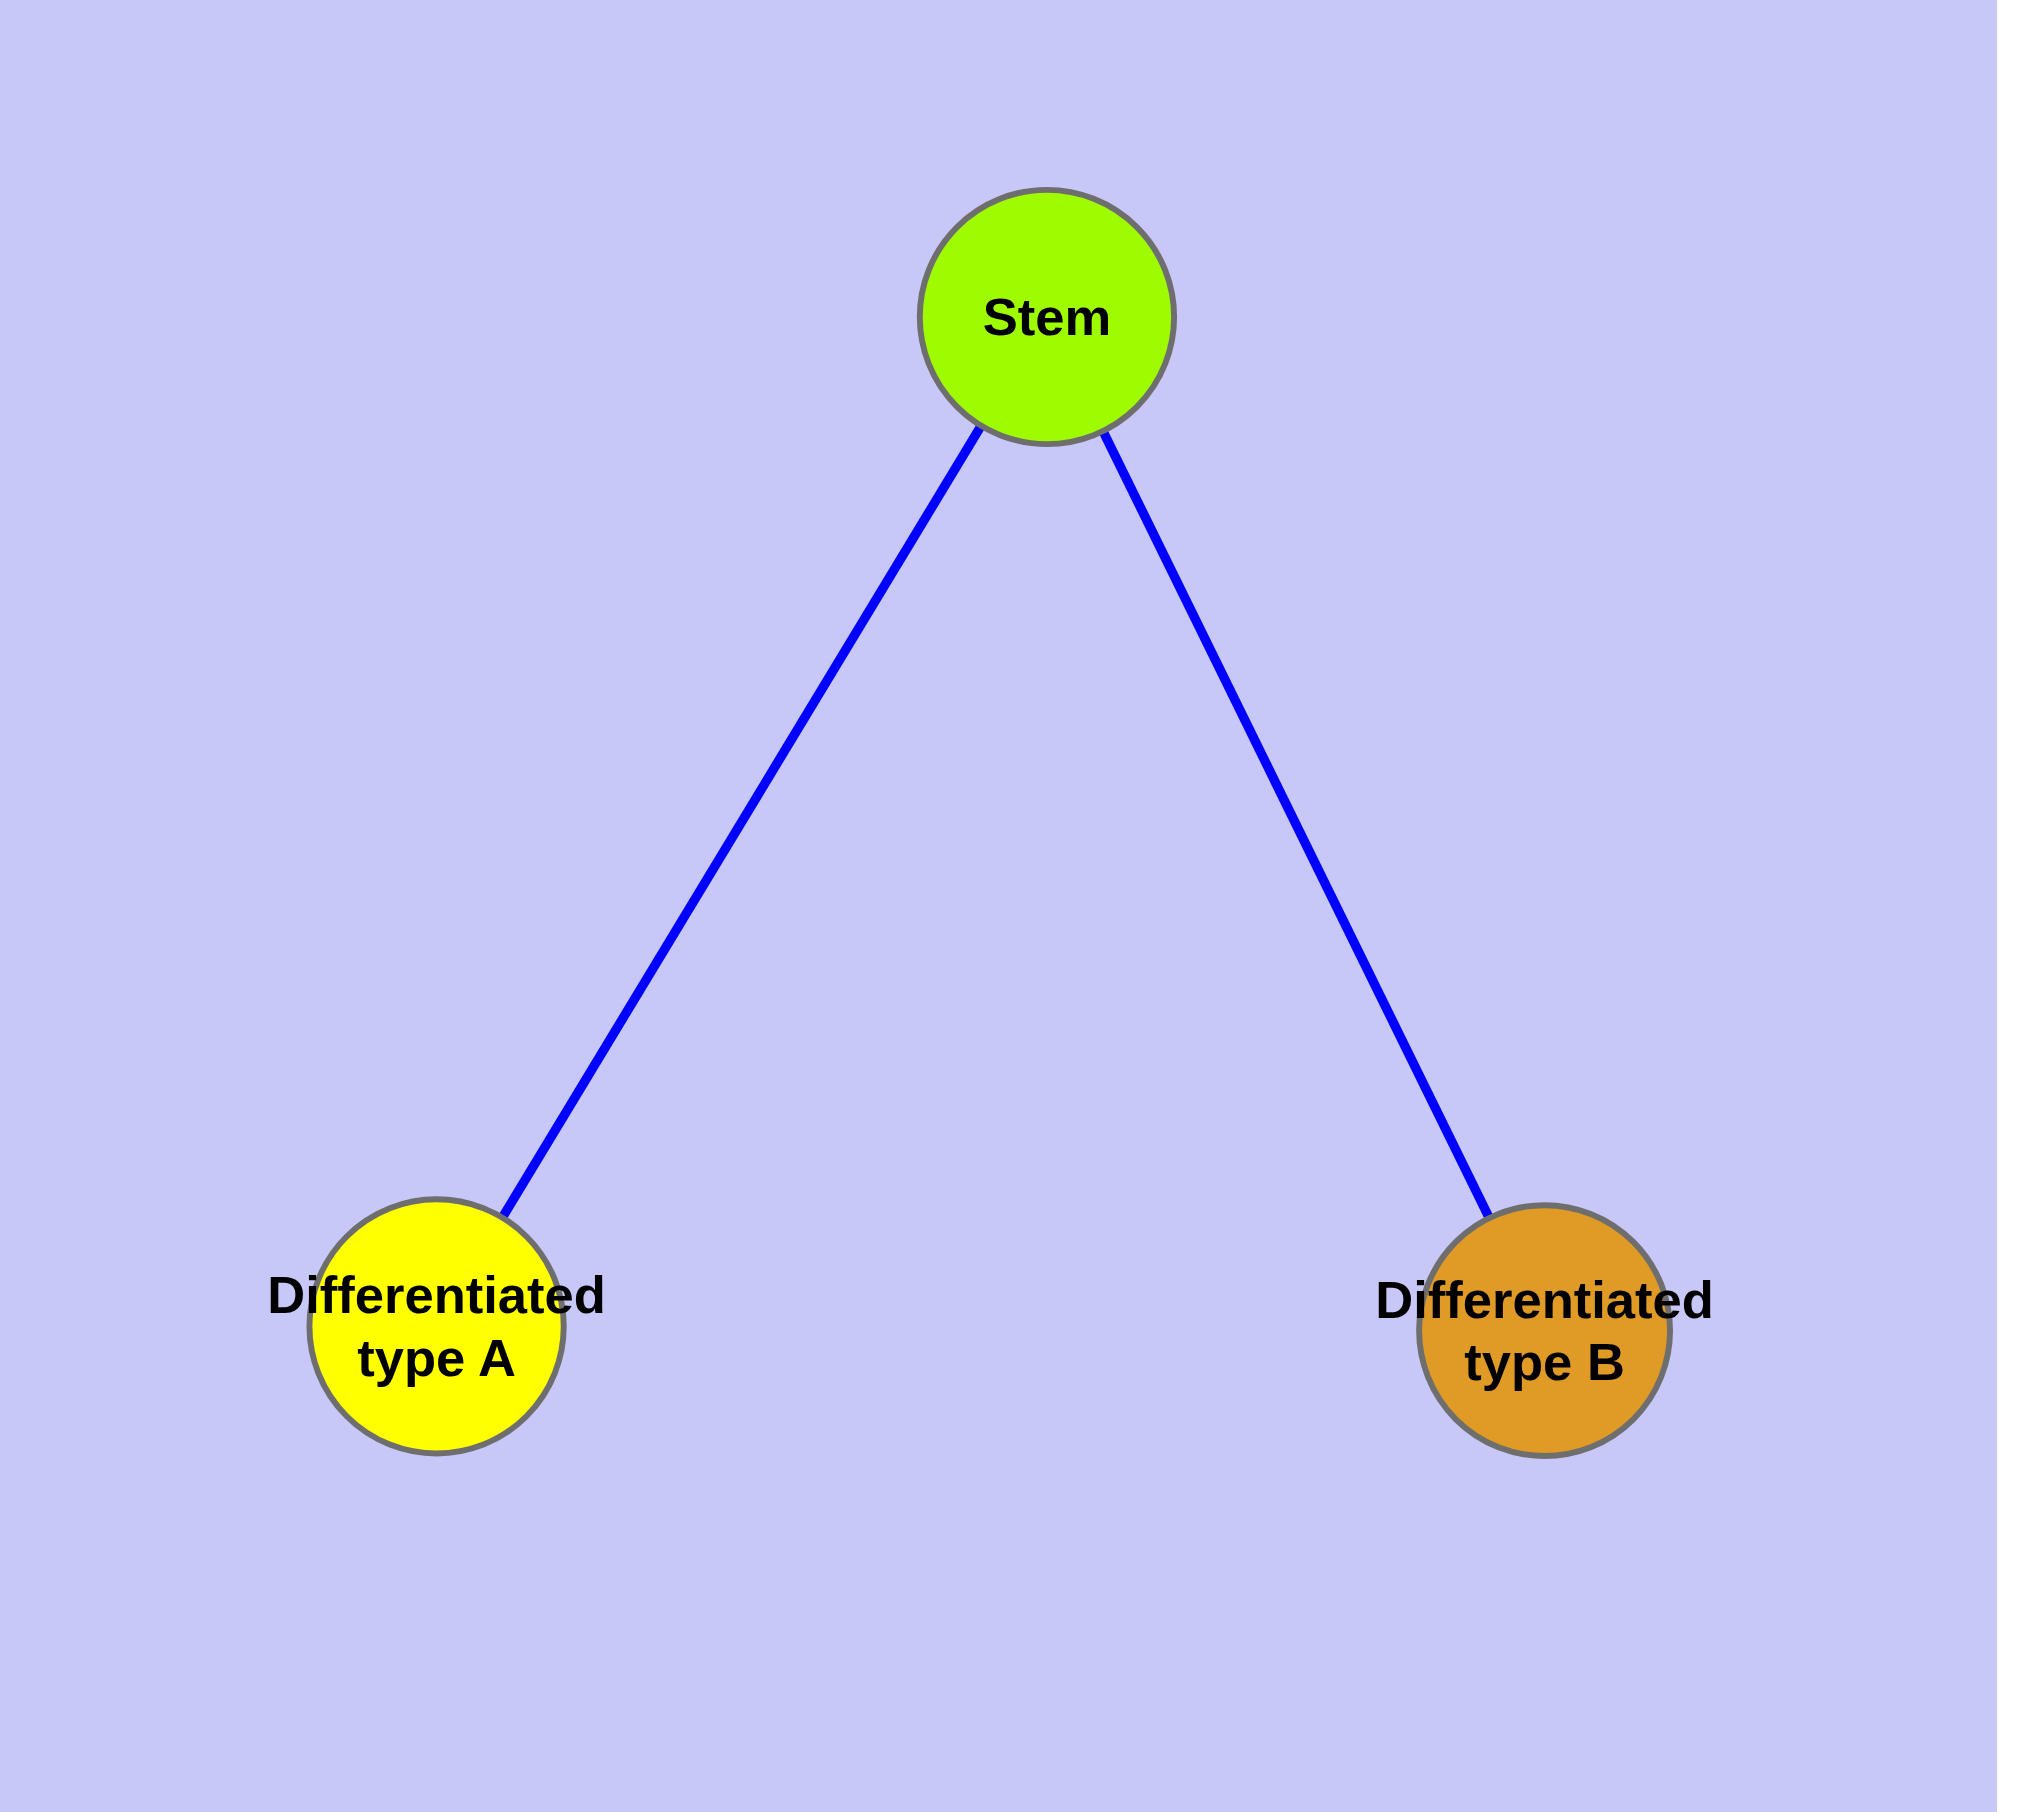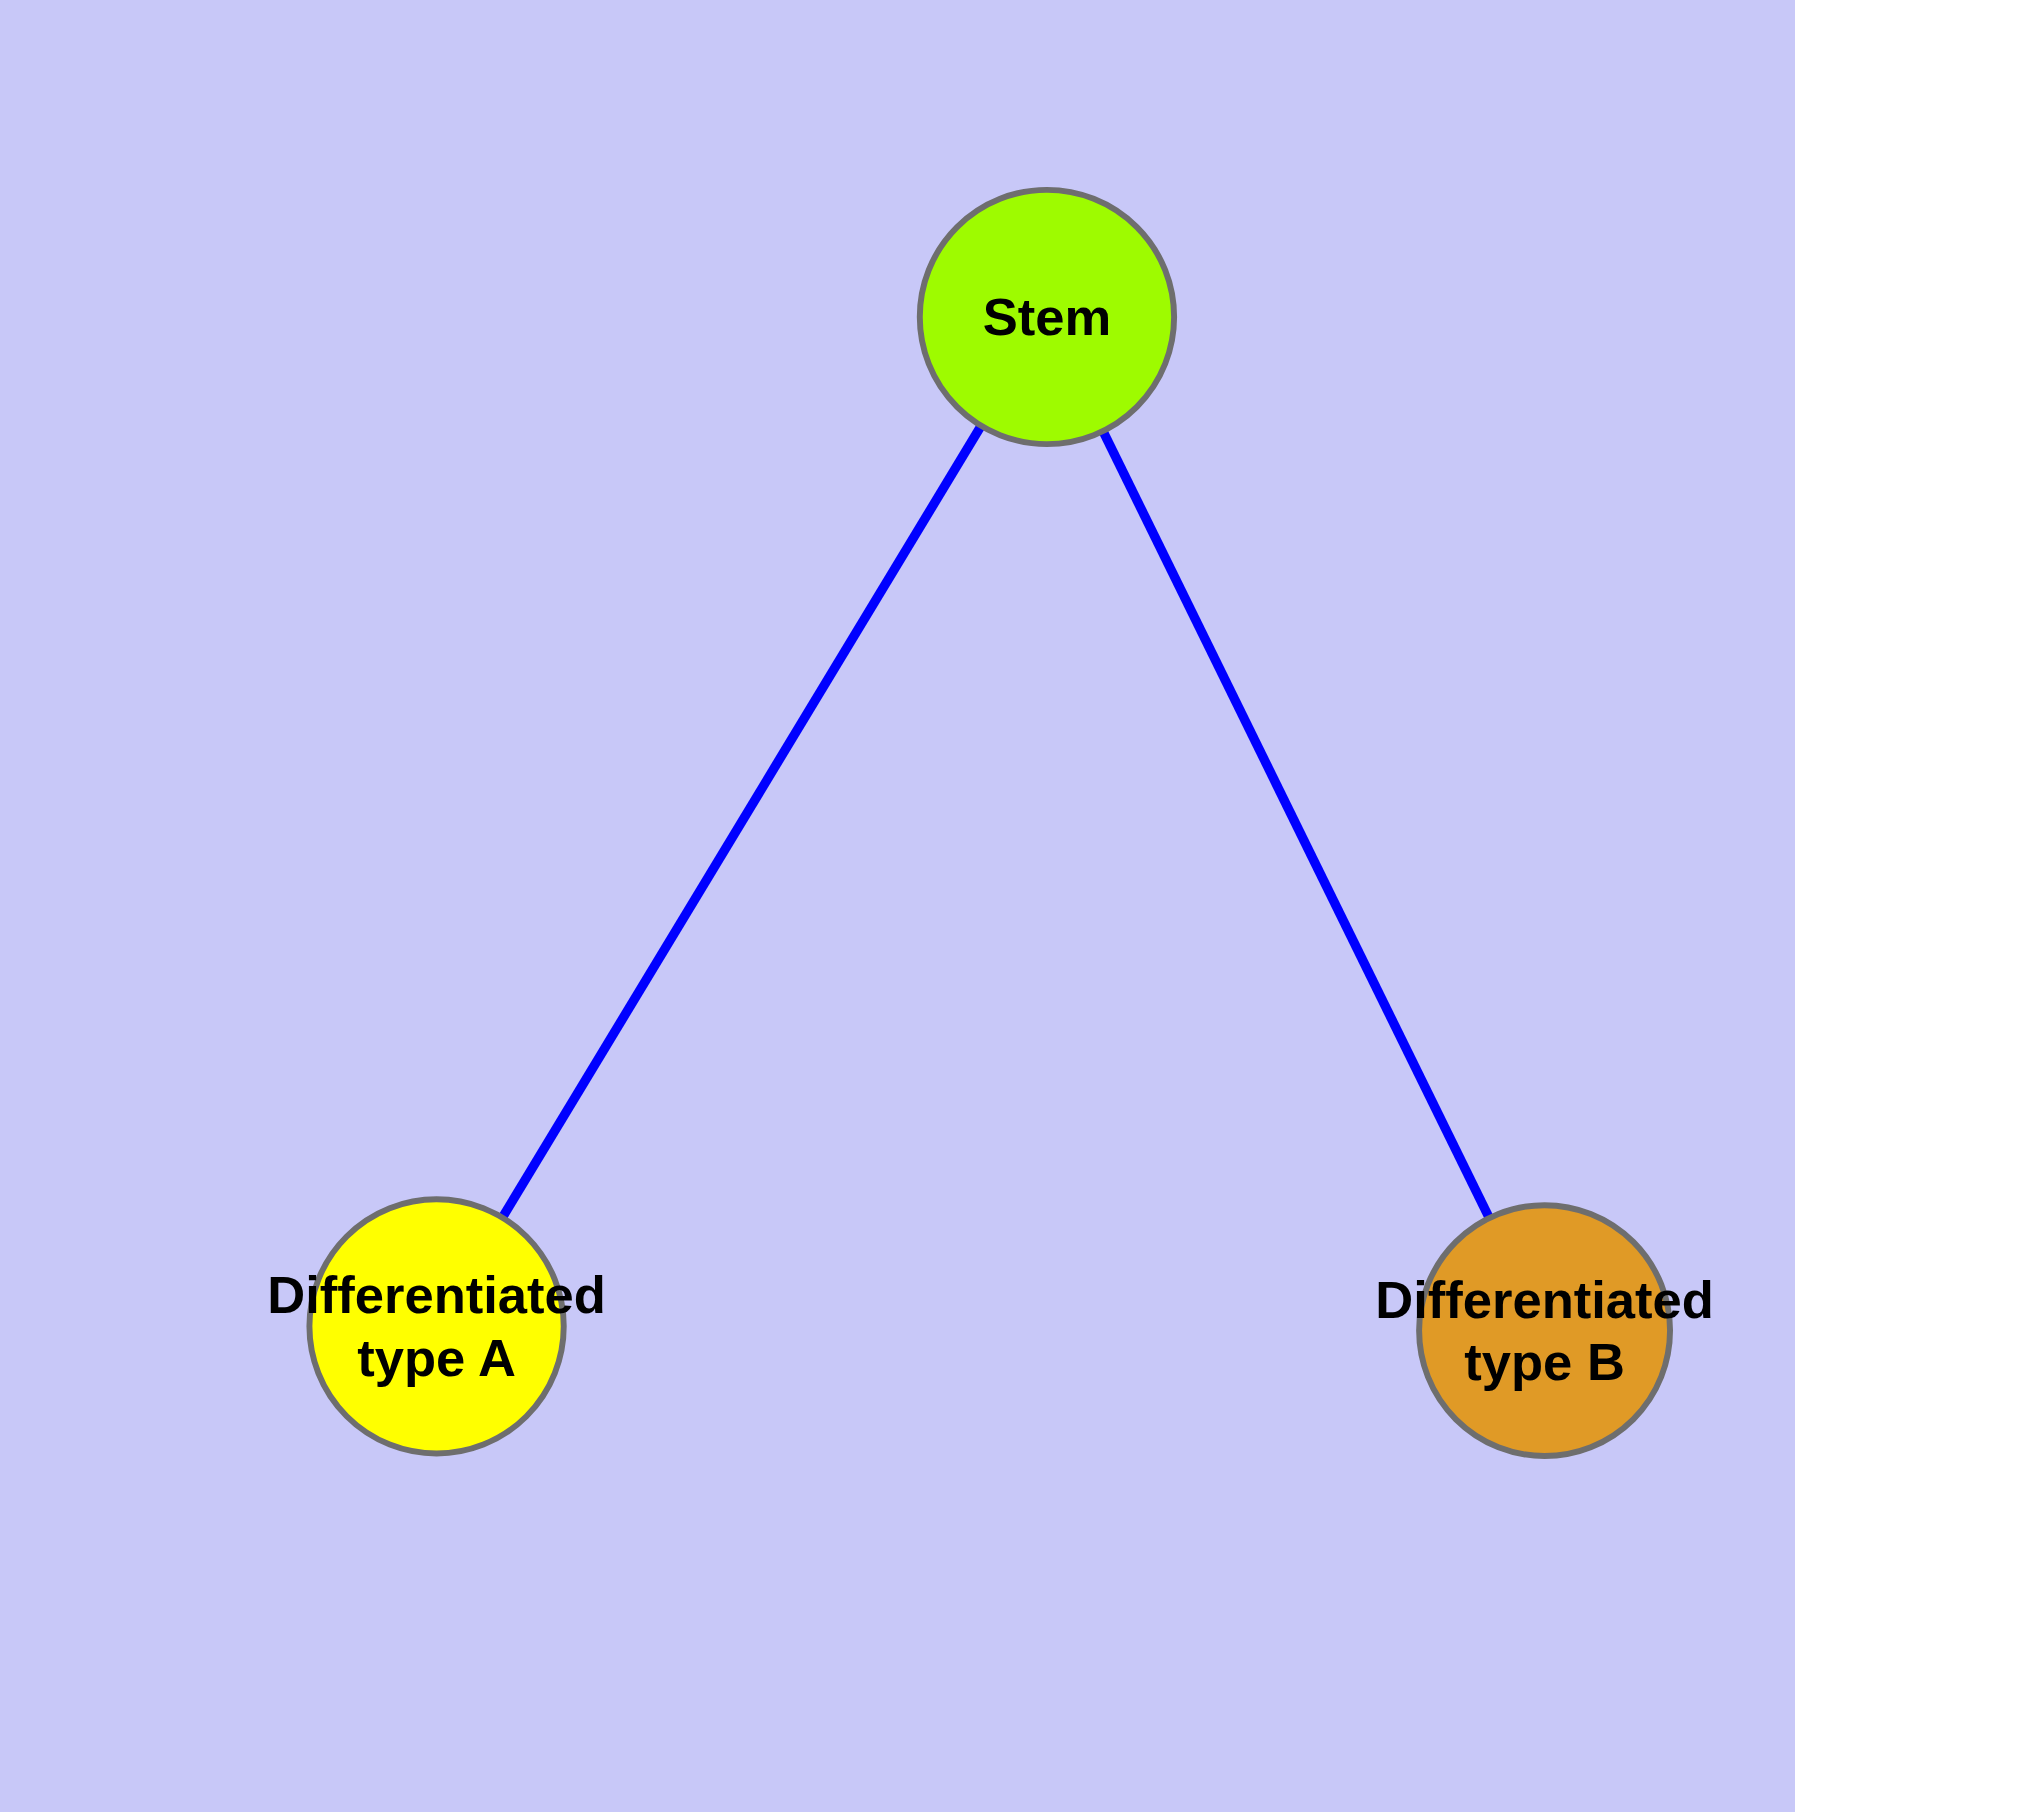--- a/index.html
+++ b/index.html
@@ -30,21 +30,21 @@
   .node-label {
     font-weight: bold;
     fill: #000000;
     text-anchor: middle;
     font-family: "Liberation Sans", "DejaVu Sans", sans-serif;
   }
 </style>
 </head>
 <body>
 
-<div id="stage" style="width: 1795px; height: 1812px;">
+<div id="stage" style="width: 1997px; height: 1812px;">
   <div id="canvas-bg" style="background: rgb(200, 200, 248); width: 2021px; height: 1812px;"></div>
 
   <svg id="graph-svg" viewBox="0 0 2384 2138" preserveAspectRatio="none">
 
     <g id="edge-layer">
       <line id="edge-stem-diff-a" x1="1235" y1="374" x2="515" y2="1565" stroke="#0000FF" stroke-width="11" stroke-linecap="butt"></line>
       <line id="edge-stem-diff-b" x1="1235" y1="374" x2="1822" y2="1570" stroke="#0000FF" stroke-width="11" stroke-linecap="butt"></line>
     </g>
 
     <g id="node-layer">

